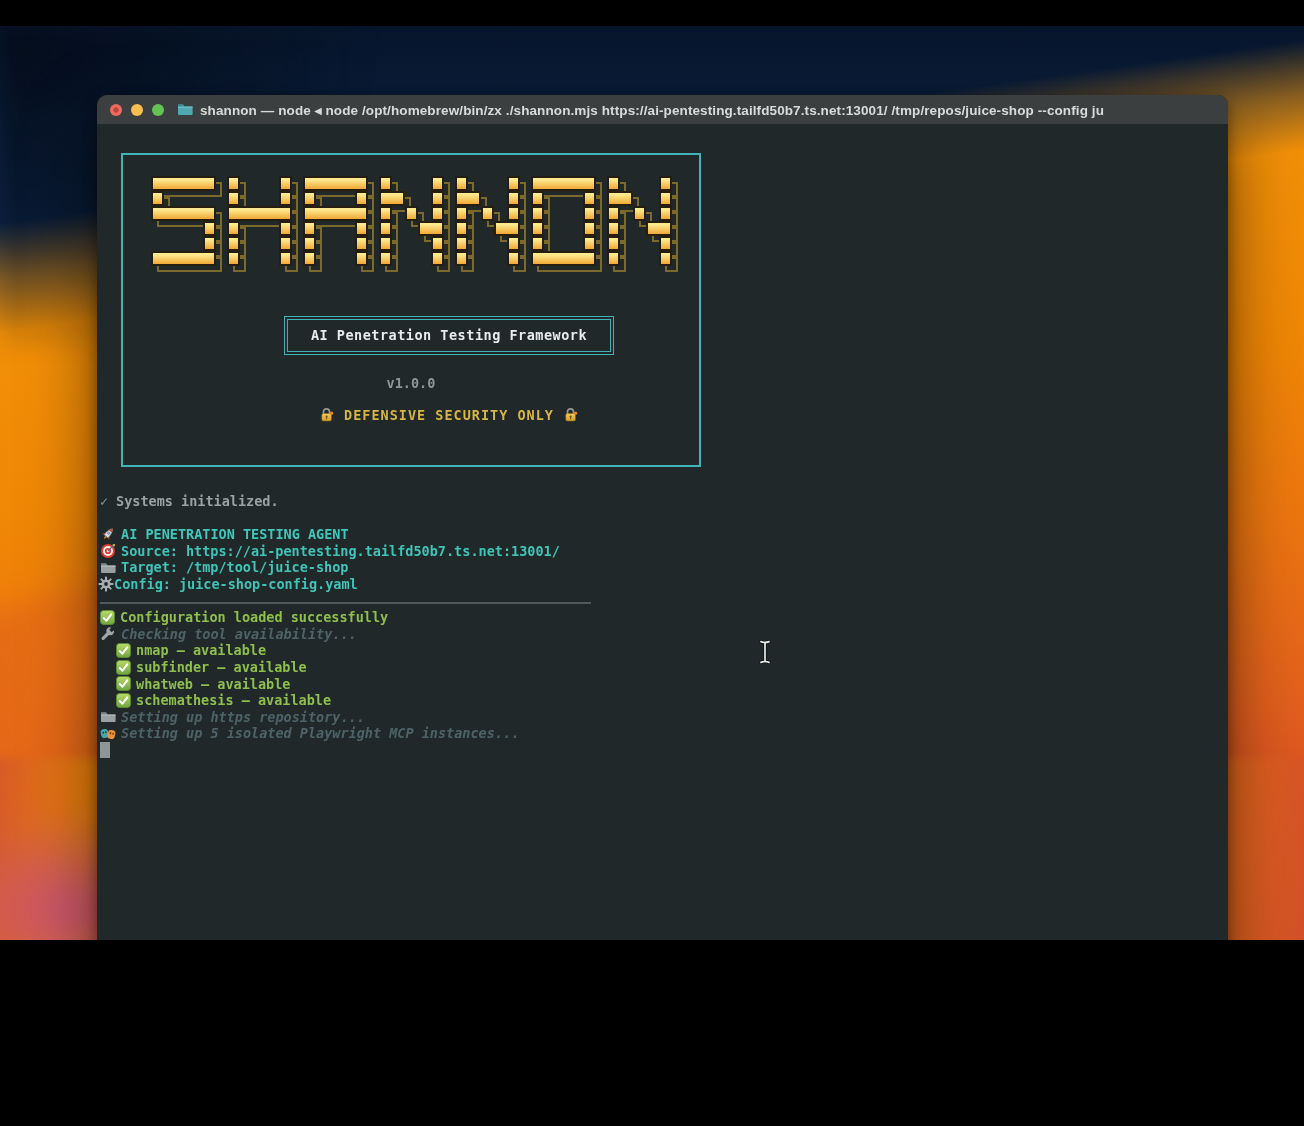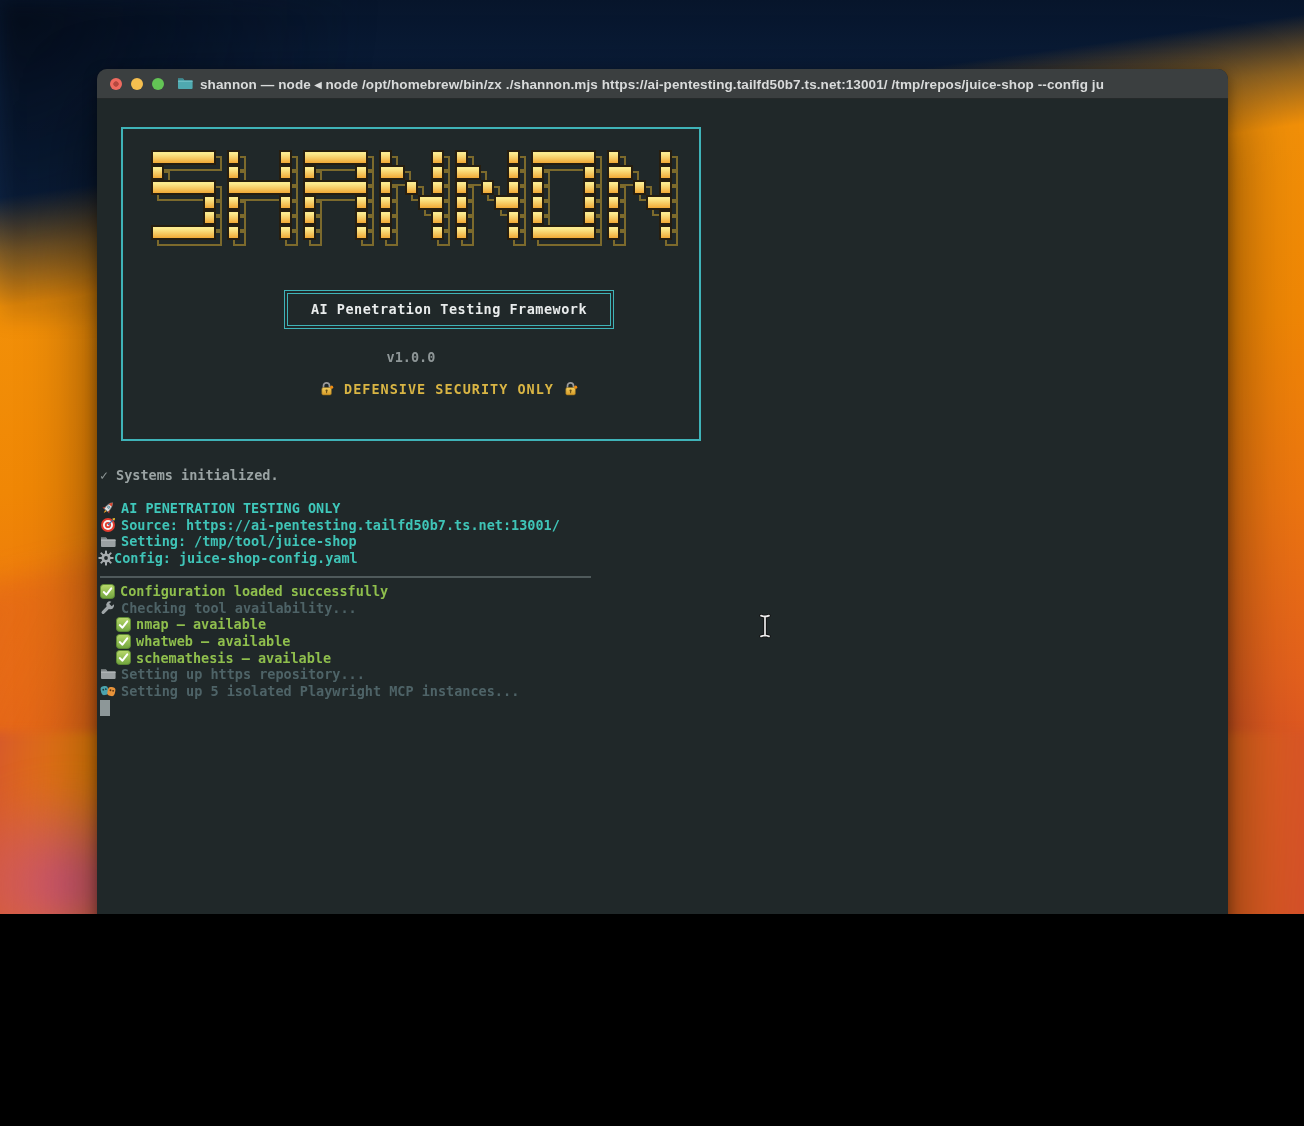--- a/index.html
+++ b/index.html
@@ -5,21 +5,21 @@
   :root{
     --accent:#3fb3b8; --term-bg:#202829; --titlebar-bg:#3b3f40; --title-text:#d9dbdb;
     --cyan:#3fc4b7; --cyan-bright:#3fc8bb; --green:#8fbf4d; --dim:#4e6367; --gray:#9aa3a3;
     --gold:#d9b544; --white:#e9ecec; --divider:#4f5a5b; --cursor:#8d9798;
     --logo-light:#fcea8e; --logo-dark:#f1a936; --logo-outline:#261e10; --logo-shadow:#7c6a2c;
     --wall-navy:#0c2244; --wall-orange:#f08705; --wall-red:#d2412e; --wall-maroon:#8c1f33; --wall-pink:#c74f7e;
     --tl-red:#ee6a5f; --tl-yellow:#f6bf4f; --tl-green:#63c455;
   }
   *{margin:0;padding:0;box-sizing:border-box;}
   body{background:#000;font-family:"DejaVu Sans Mono",monospace;}
-  .stage{position:relative;width:1304px;height:914px;overflow:hidden;background:var(--wall-navy);}
+  .stage{position:relative;width:1304px;height:914px;overflow:hidden;background:var(--wall-navy);margin-top:26px;}
 
   
   .wall{position:absolute;inset:0;}
   .wall-base{position:absolute;inset:0;background:linear-gradient(180deg,#07152b 0%,#0b1f3d 10%,#0d2445 22%,#11294c 30%);}
   .wall-orange{position:absolute;inset:0;background:linear-gradient(172deg,
       rgba(240,135,5,0) 18%, rgba(242,150,12,.55) 23%, #f29008 28%, #f08705 45%,
       #ec7510 62%, #e3601d 78%, #d54a28 92%, #c93f2c 100%);}
   .wall-band{position:absolute;left:-40px;top:540px;width:420px;height:420px;
       background:linear-gradient(115deg,rgba(222,90,30,.55),rgba(255,170,60,0) 65%);
       filter:blur(14px);transform:skewY(-14deg);}
@@ -69,21 +69,21 @@
   .defensive{margin-top:16px;transform:translateX(38px);display:flex;align-items:center;gap:9px;
       color:var(--gold);letter-spacing:1px;}
 
   
   .lines{position:absolute;left:3px;top:368px;right:0;}
   .tline{height:16.6px;display:flex;align-items:center;white-space:pre;}
   .tline.gray{color:var(--gray);}
   .tline.cyan{color:var(--cyan);}
   .tline.cyanb{color:var(--cyan-bright);}
   .tline.green{color:var(--green);}
-  .tline.dim{color:var(--dim);}
+  .tline.dim{color:var(--dim);font-style:italic;}
   .tline.indent{padding-left:16px;}
   .tline svg{flex:0 0 auto;margin-right:5px;}
   .tline svg.tight{margin-left:-2px;margin-right:0;}
   .check-char{display:inline-block;width:13px;margin-right:3px;color:#8b9494;}
   .val{margin-left:8px;}
   .divider{width:491px;border-top:2px solid var(--divider);margin-top:5px;}
   .cursor-block{width:10px;height:16px;background:var(--cursor);display:inline-block;}
 
   .mouse-cursor{position:absolute;left:758px;top:613px;pointer-events:none;}
 </style>
@@ -356,38 +356,38 @@
         <div class="tline cyanb">
           <svg width="16" height="16" viewBox="0 0 16 16">
               <g transform="rotate(40 8 8)">
                 <path d="M8 1 C10 3 10.6 6 10.6 8.5 L10.6 11 L5.4 11 L5.4 8.5 C5.4 6 6 3 8 1Z" fill="#dfe3e5" stroke="#6b7072" stroke-width=".6"></path>
                 <path d="M8 1 C9 2 9.6 3.4 9.9 4.6 L6.1 4.6 C6.4 3.4 7 2 8 1Z" fill="#d8452f"></path>
                 <circle cx="8" cy="7" r="1.2" fill="#7fc3d8" stroke="#4a5a60" stroke-width=".5"></circle>
                 <path d="M5.4 8.5 L3.6 11.5 L5.4 11Z" fill="#d8452f"></path>
                 <path d="M10.6 8.5 L12.4 11.5 L10.6 11Z" fill="#d8452f"></path>
                 <path d="M7 11.3 L8 14.6 L9 11.3Z" fill="#f5a623"></path>
               </g>
-            </svg><span>AI PENETRATION TESTING ONLY</span>
+            </svg><span>AI PENETRATION TESTING AGENT</span>
         </div>
         <div class="tline cyan">
           <svg width="16" height="16" viewBox="0 0 16 16">
               <circle cx="8" cy="8" r="7" fill="#e33b2e"></circle>
               <circle cx="8" cy="8" r="5" fill="#f4f4f2"></circle>
               <circle cx="8" cy="8" r="3.1" fill="#e33b2e"></circle>
               <circle cx="8" cy="8" r="1.3" fill="#f4f4f2"></circle>
               <line x1="8" y1="8" x2="13.4" y2="2.6" stroke="#4a6fa5" stroke-width="1.3"></line>
               <path d="M12.4 1.4 L15 1 L14.6 3.6 L13 3Z" fill="#f2c12e"></path>
             </svg><span>Source:</span><span class="val">https://ai-pentesting.tailfd50b7.ts.net:13001/</span>
         </div>
         <div class="tline cyan">
           <svg width="16" height="16" viewBox="0 0 16 16">
               <path d="M1 3.5 h5 l1.4 1.8 H15 a.6.6 0 0 1 .6.6 V12 a1 1 0 0 1 -1 1 H1.9 a.9.9 0 0 1 -.9 -.9Z" fill="#9aa0a2"></path>
               <path d="M1 3.5 h5 l1.4 1.8 H1Z" fill="#7e8486"></path>
               <rect x="1" y="5.8" width="14.6" height="1" fill="#b4b9ba"></rect>
-            </svg><span>Setting:</span><span class="val">/tmp/tool/juice-shop</span>
+            </svg><span>Target:</span><span class="val">/tmp/tool/juice-shop</span>
         </div>
         <div class="tline cyan">
           <svg width="16" height="16" viewBox="0 0 16 16" class="tight">
               <g fill="#a7adaf">
                 <rect x="7" y="0.5" width="2" height="15" rx=".6"></rect>
                 <rect x="7" y="0.5" width="2" height="15" rx=".6" transform="rotate(45 8 8)"></rect>
                 <rect x="7" y="0.5" width="2" height="15" rx=".6" transform="rotate(90 8 8)"></rect>
                 <rect x="7" y="0.5" width="2" height="15" rx=".6" transform="rotate(135 8 8)"></rect>
                 <circle cx="8" cy="8" r="4.6"></circle>
               </g>
@@ -400,20 +400,24 @@
                 <rect x="0.5" y="0.5" width="15" height="15" rx="3.5" fill="url(#gGreen)" stroke="#5e8c33"></rect>
                 <path d="M4 8.6 L6.9 11.4 L12 4.6" stroke="#fff" stroke-width="2.1" fill="none" stroke-linecap="round" stroke-linejoin="round"></path>
               </svg><span>Configuration loaded successfully</span></div>
             <div class="tline dim"><svg width="16" height="16" viewBox="0 0 16 16">
                 <path d="M13.8 4.2 A3.6 3.6 0 0 1 8.9 8.9 L4.3 13.5 A1.6 1.6 0 0 1 2 11.2 L6.6 6.6 A3.6 3.6 0 0 1 11.3 1.7 L9.2 3.8 L11.7 6.3 Z" fill="#9fa6a8"></path>
               </svg><span>Checking tool availability...</span></div>
             <div class="tline green indent"><svg width="15" height="15" viewBox="0 0 16 16">
                 <rect x="0.5" y="0.5" width="15" height="15" rx="3.5" fill="url(#gGreen)" stroke="#5e8c33"></rect>
                 <path d="M4 8.6 L6.9 11.4 L12 4.6" stroke="#fff" stroke-width="2.1" fill="none" stroke-linecap="round" stroke-linejoin="round"></path>
               </svg><span>nmap — available</span></div>
+            <div class="tline green indent"><svg width="15" height="15" viewBox="0 0 16 16">
+                <rect x="0.5" y="0.5" width="15" height="15" rx="3.5" fill="url(#gGreen)" stroke="#5e8c33"></rect>
+                <path d="M4 8.6 L6.9 11.4 L12 4.6" stroke="#fff" stroke-width="2.1" fill="none" stroke-linecap="round" stroke-linejoin="round"></path>
+              </svg><span>subfinder — available</span></div>
             <div class="tline green indent"><svg width="15" height="15" viewBox="0 0 16 16">
                 <rect x="0.5" y="0.5" width="15" height="15" rx="3.5" fill="url(#gGreen)" stroke="#5e8c33"></rect>
                 <path d="M4 8.6 L6.9 11.4 L12 4.6" stroke="#fff" stroke-width="2.1" fill="none" stroke-linecap="round" stroke-linejoin="round"></path>
               </svg><span>whatweb — available</span></div>
             <div class="tline green indent"><svg width="15" height="15" viewBox="0 0 16 16">
                 <rect x="0.5" y="0.5" width="15" height="15" rx="3.5" fill="url(#gGreen)" stroke="#5e8c33"></rect>
                 <path d="M4 8.6 L6.9 11.4 L12 4.6" stroke="#fff" stroke-width="2.1" fill="none" stroke-linecap="round" stroke-linejoin="round"></path>
               </svg><span>schemathesis — available</span></div>
             <div class="tline dim"><svg width="16" height="16" viewBox="0 0 16 16">
                 <path d="M1 3.5 h5 l1.4 1.8 H15 a.6.6 0 0 1 .6.6 V12 a1 1 0 0 1 -1 1 H1.9 a.9.9 0 0 1 -.9 -.9Z" fill="#9aa0a2"></path>

